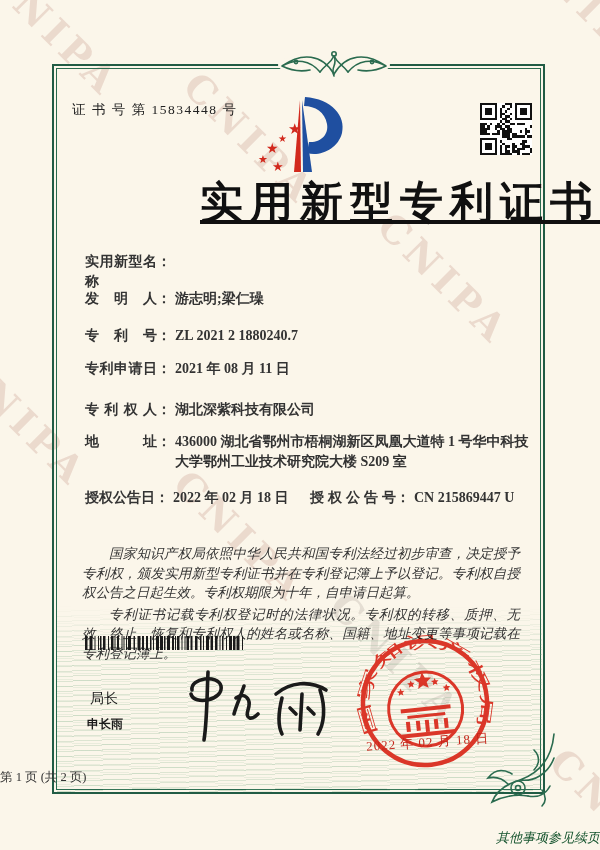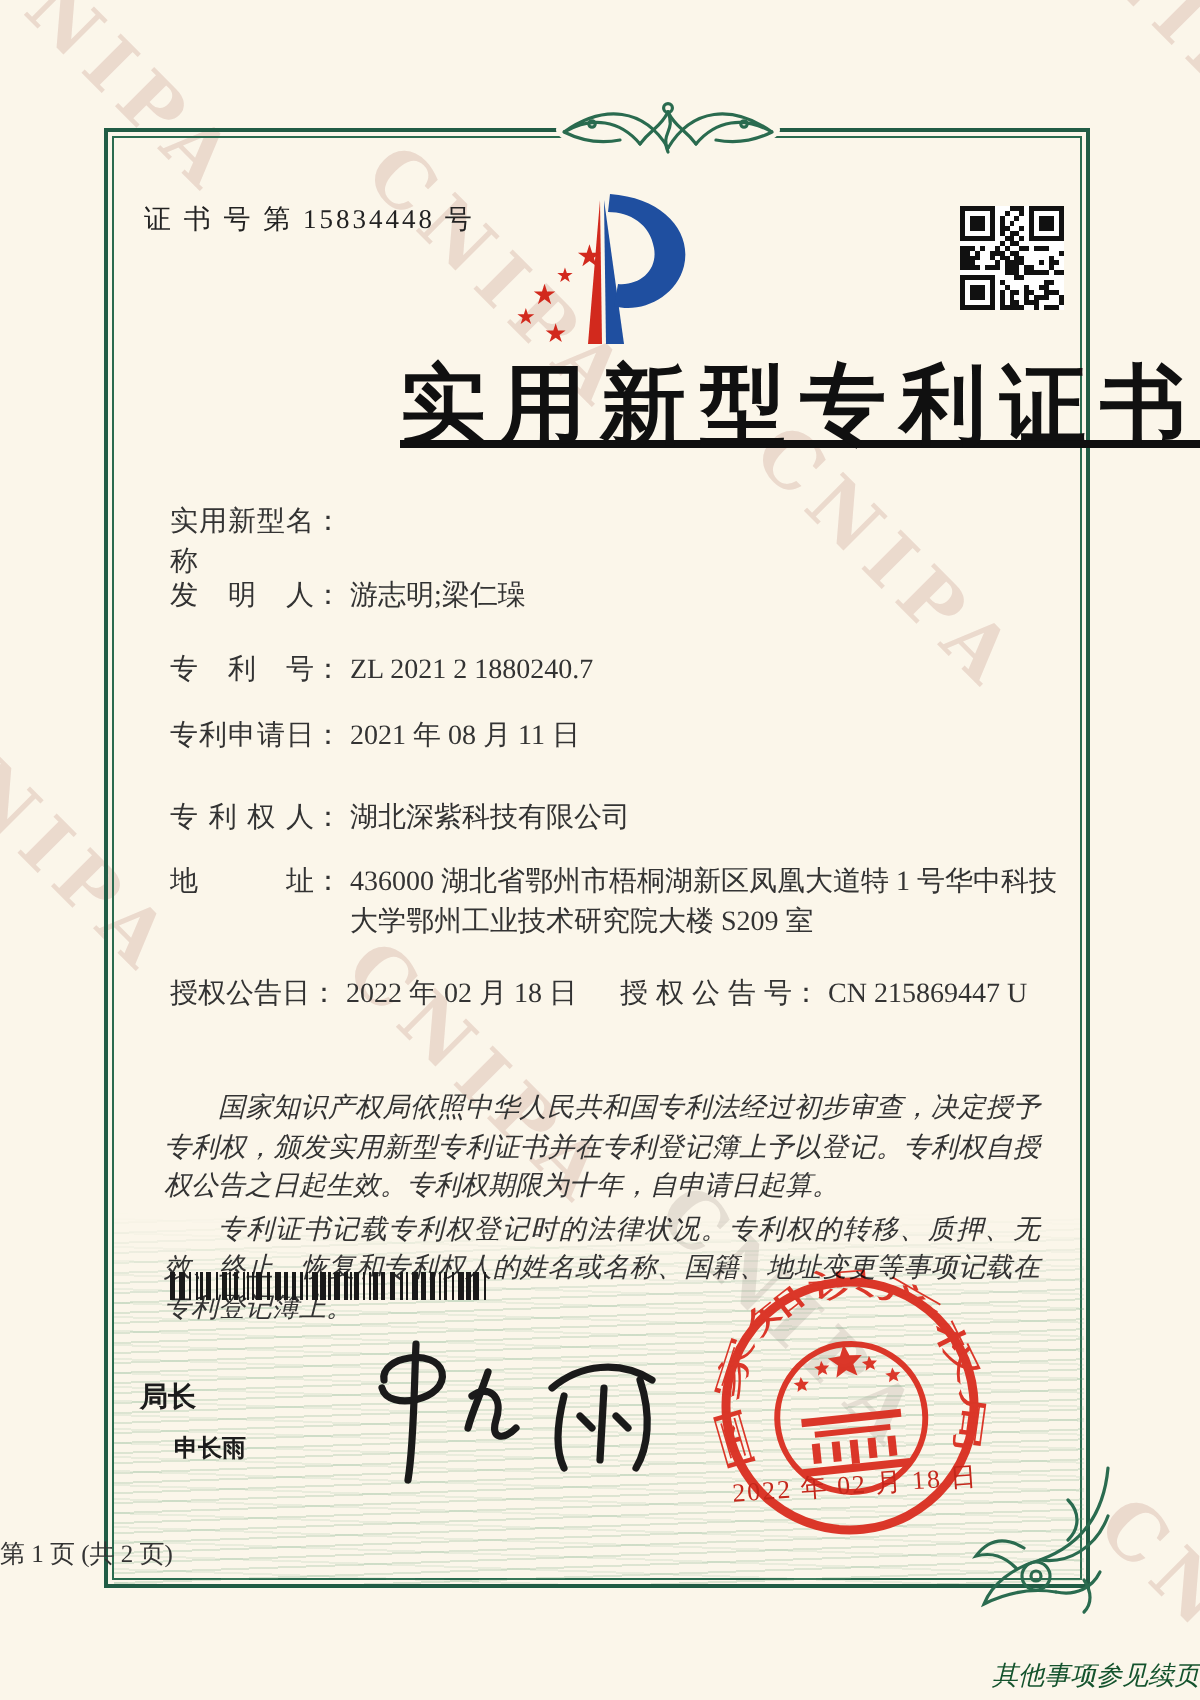--- a/index.html
+++ b/index.html
@@ -25,34 +25,34 @@
   .content{position:absolute;inset:0;z-index:3;}
   
   .cert-no{position:absolute;left:72px;top:101px;font-size:13.5px;letter-spacing:1.5px;color:#222;}
   .logo{position:absolute;left:254px;top:90px;width:100px;height:98px;}
   .logo .star{position:absolute;color:#d2291d;line-height:1;}
   .qr{position:absolute;left:480px;top:103px;width:52px;height:52px;}
   .title{position:absolute;left:0;right:0;top:174px;text-align:right;font-size:43px;
          font-weight:600;letter-spacing:7px;color:#101010;text-decoration:underline;}
   
   .fields{position:absolute;left:85px;right:70px;top:252px;font-size:14px;color:#333;}
-  .frow{position:absolute;left:0;right:0;display:flex;line-height:20px;}
+  .frow{position:absolute;left:0;right:0;display:flex;line-height:20px;font-weight:bold;}
   .f-label{display:inline-block;width:72px;text-align:justify;text-align-last:justify;flex:none;}
   .f-colon{flex:none;margin-right:4px;}
   .f-value{flex:1;}
   .grant-group2{position:absolute;left:225px;top:0;display:flex;}
   .grant-group2 .f-label{width:86px;}
   
   .body-text{position:absolute;left:82px;width:438px;top:500px;font-size:13.5px;
              line-height:19.5px;font-style:italic;color:#333;text-align:justify;margin-top:44px;}
   .body-text p{margin:0 0 2px 0;text-indent:2em;}
   
   .barcode{position:absolute;left:85px;top:636px;width:158px;height:14px;}
-  .director-title{position:absolute;left:70px;top:690px;font-family:"Liberation Sans","DejaVu Sans",sans-serif;
-      font-size:14px;font-weight:700;color:#1c1c1c;}
+  .director-title{position:absolute;left:90px;top:690px;font-family:"Liberation Sans","DejaVu Sans",sans-serif;
+      font-size:14px;font-weight:400;color:#1c1c1c;}
   .director-name{position:absolute;left:87px;top:716px;font-family:"Liberation Sans","DejaVu Sans",sans-serif;
       font-size:12px;font-weight:600;color:#1c1c1c;}
   .signature{position:absolute;left:178px;top:664px;width:160px;height:80px;}
   .seal{position:absolute;left:352px;top:630px;width:146px;height:146px;mix-blend-mode:multiply;opacity:.95;}
   .seal-date{position:absolute;left:366px;top:733px;width:140px;font-size:13px;color:#c4271b;
       letter-spacing:1px;transform:rotate(-4deg);}
   .page-info{position:absolute;left:0;right:0;top:769px;text-align:left;font-size:12.5px;color:#333;}
   .cont-note{position:absolute;left:0;right:0;top:829px;text-align:right;font-size:13px;
       font-style:italic;color:#14532d;}
   .ornament-top{position:absolute;left:276px;top:46px;width:116px;height:36px;z-index:4;}

